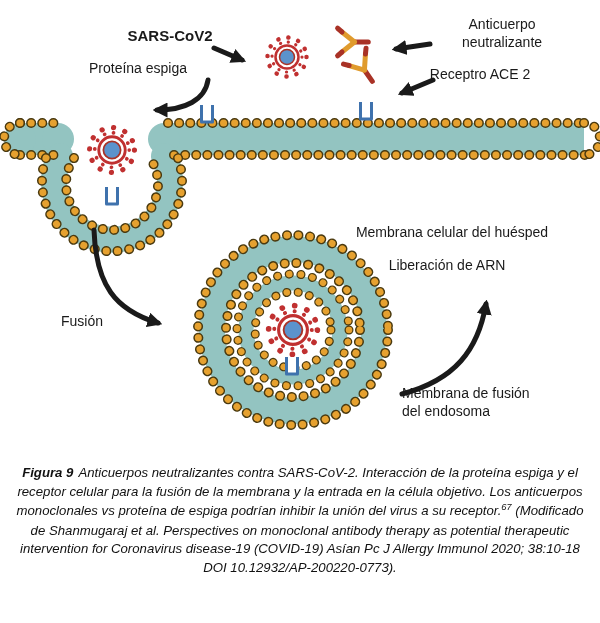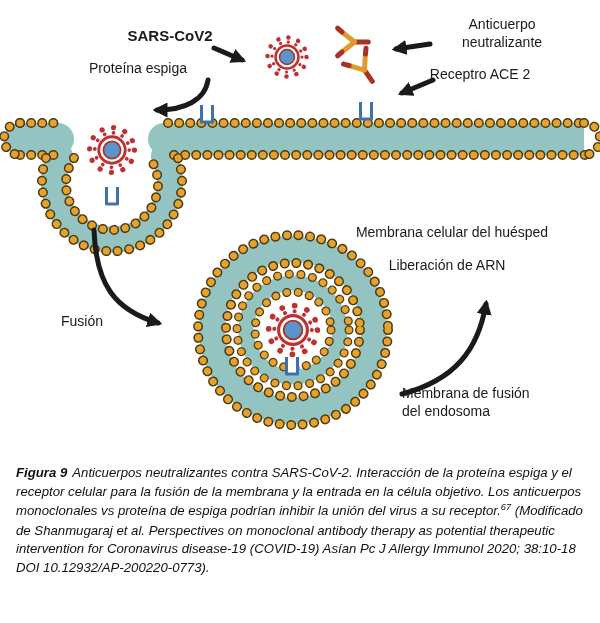--- a/index.html
+++ b/index.html
@@ -21,20 +21,21 @@
     font-size: 14px;
   }
   svg text.bold-label {
     font-weight: bold;
     font-size: 15px;
   }
   .caption {
     box-sizing: border-box;
     width: 600px;
     padding: 2px 16px 0 16px;
+    text-align: center;
     font-size: 13.2px;
     line-height: 1.42;
     color: #111111;
     font-style: italic;
   }
   .caption .cap-label {
     font-weight: bold;
     margin-right: 5px;
   }
   .caption sup {

